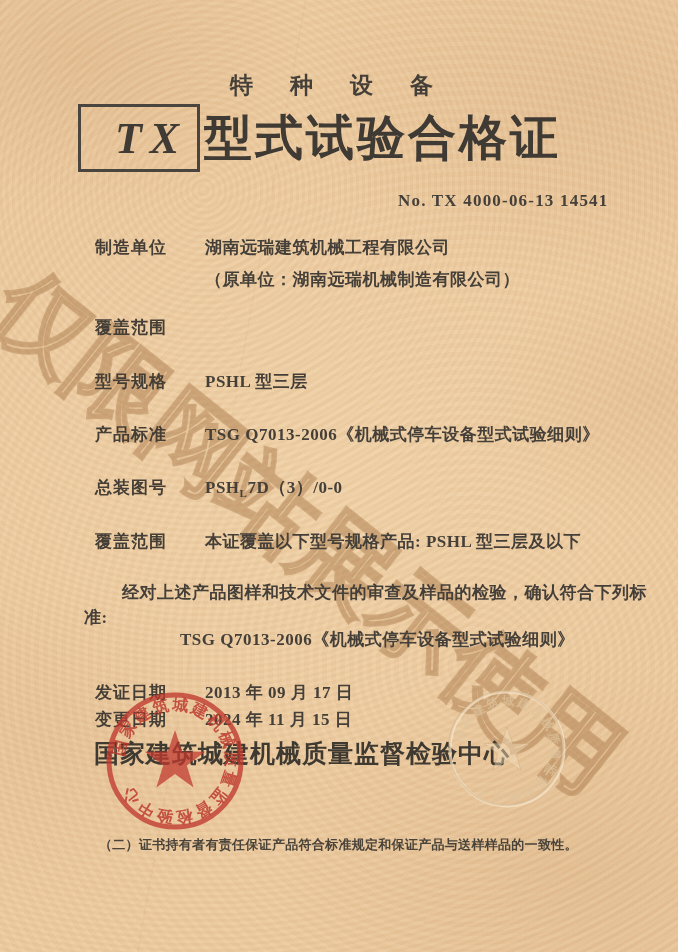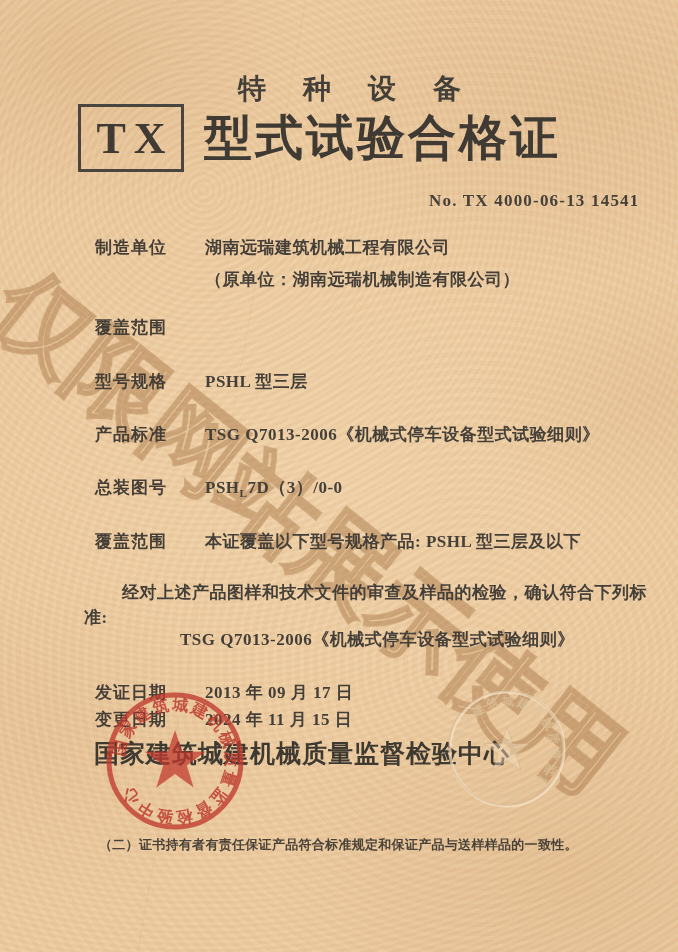--- a/index.html
+++ b/index.html
@@ -22,25 +22,25 @@
     position:absolute; inset:0; pointer-events:none;
     background-image:
       repeating-radial-gradient(circle at 30% 20%, rgba(255,240,210,0.06) 0 3px, rgba(180,130,85,0.05) 3px 6px),
       repeating-radial-gradient(circle at 70% 70%, rgba(255,240,210,0.05) 0 4px, rgba(180,130,85,0.04) 4px 9px);
     mix-blend-mode:normal;
   }
   .abs{position:absolute; white-space:nowrap;}
   .tx-box{
     left:78px; top:104px; width:92px; height:62px;
     border:3px solid #4a453e; display:flex; align-items:center; justify-content:center;
-    font-size:44px; font-weight:700; letter-spacing:8px; padding-left:8px; color:#403b34;
+    font-size:44px; font-weight:700; letter-spacing:8px; padding-left:24px; color:#403b34;font-style:italic;
   }
-  .title-top{left:238px; top:70px; font-size:28px; font-weight:700; letter-spacing:37px; color:#443f38;}
+  .title-top{left:230px; top:70px; font-size:23px; font-weight:700; letter-spacing:37px; color:#443f38;}
   .title-main{left:204px; top:106px; font-size:48px; font-weight:700; letter-spacing:3px; color:#3f3a33;}
-  .cert-number{left:398px; top:191px; font-size:17px; letter-spacing:1.2px; font-weight:600; color:#45403a;margin-left:31px;}
+  .cert-number{left:398px; top:191px; font-size:17px; letter-spacing:1.2px; font-weight:600; color:#45403a;}
   .row-label{left:95px; font-size:17px; font-weight:700; letter-spacing:1px; color:#443e36;}
   .row-value{left:205px; font-size:17px; font-weight:600; letter-spacing:0.5px; color:#443f38;}
   .row-value sub{font-size:11px;}
   .statement{font-size:17px; font-weight:600; letter-spacing:0.5px; color:#443f38;}
   .issuer{left:94px; top:737px; font-size:25px; font-weight:700; letter-spacing:1px; color:#3e3931;}
   .note{font-size:13px; font-weight:600; color:#4a4339; letter-spacing:0.3px;}
   .watermark{
     left:46px; top:244px; transform:rotate(38.5deg); transform-origin:0 0;
     font-size:96px; font-weight:700; letter-spacing:0;
     color:rgba(187,142,94,0.16);

